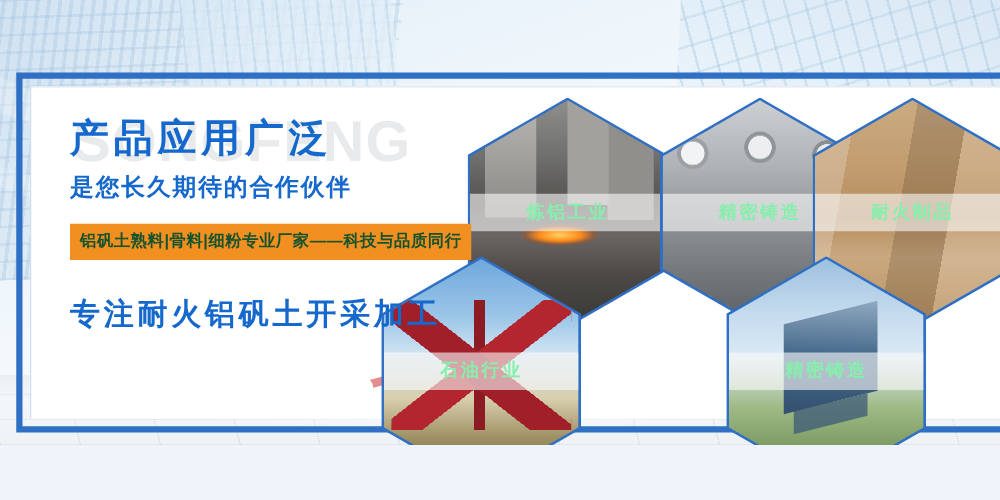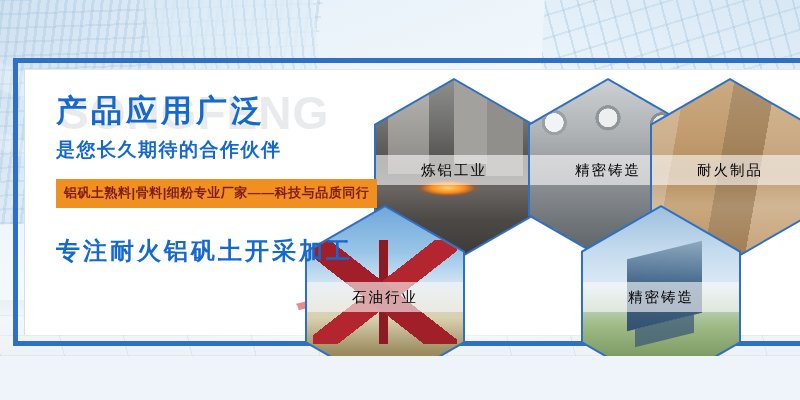--- a/index.html
+++ b/index.html
@@ -103,21 +103,21 @@
   }
   .subtitle{
     position:relative; margin-top:6px;
     font-size:19px; font-weight:bold; color:#1568cc;
     letter-spacing:1.5px; white-space:nowrap;
   }
   .orangebar{
     position:relative; margin-top:16px;
     display:inline-block;
     background:#f28f21;
-    color:#7f1d1d;
+    color:#14532d;
     font-size:13px; font-weight:bold;
     padding:5px 8px 6px 8px;
     letter-spacing:.5px; white-space:nowrap;
   }
   .feature{
     position:relative; margin-top:17px;
     font-size:13.5px; color:#1a6ecb; font-weight:bold;
     letter-spacing:.6px; white-space:nowrap;
   }
   .headline{
@@ -139,23 +139,23 @@
     position:absolute; left:2px; top:2.3px; width:156px; height:179.4px;
     -webkit-clip-path:polygon(50% 0%,100% 25%,100% 75%,50% 100%,0% 75%,0% 25%);
     clip-path:polygon(50% 0%,100% 25%,100% 75%,50% 100%,0% 75%,0% 25%);
     overflow:hidden;
   }
   .hex-img{ position:absolute; inset:0; }
   .hex-label{
     position:absolute; left:0; top:50%; transform:translateY(-50%);
     width:100%; height:30px; line-height:30px; text-align:center;
     background:rgba(248,248,248,.62);
-    color:#000000; font-size:14.5px; letter-spacing:2px;
+    color:#86efac; font-size:14.5px; letter-spacing:2px;
     font-family:"Liberation Serif","DejaVu Serif", serif;
-    font-weight:normal;
+    font-weight:bold;
   }
 
   
   .img-smelting{
     background:
       radial-gradient(ellipse 44px 12px at 46% 60%, #ffd36b 0%, #ff8c1a 38%, rgba(200,80,10,.35) 62%, rgba(0,0,0,0) 75%),
       linear-gradient(180deg,#8e8e8c 0%,#6e6e6d 26%,#55514e 46%,#6a6663 60%,#4b4845 78%,#3b3937 100%),
       repeating-linear-gradient(104deg, rgba(255,255,255,.10) 0 2px, rgba(0,0,0,.10) 2px 7px);
   }
   .img-smelting:after{

